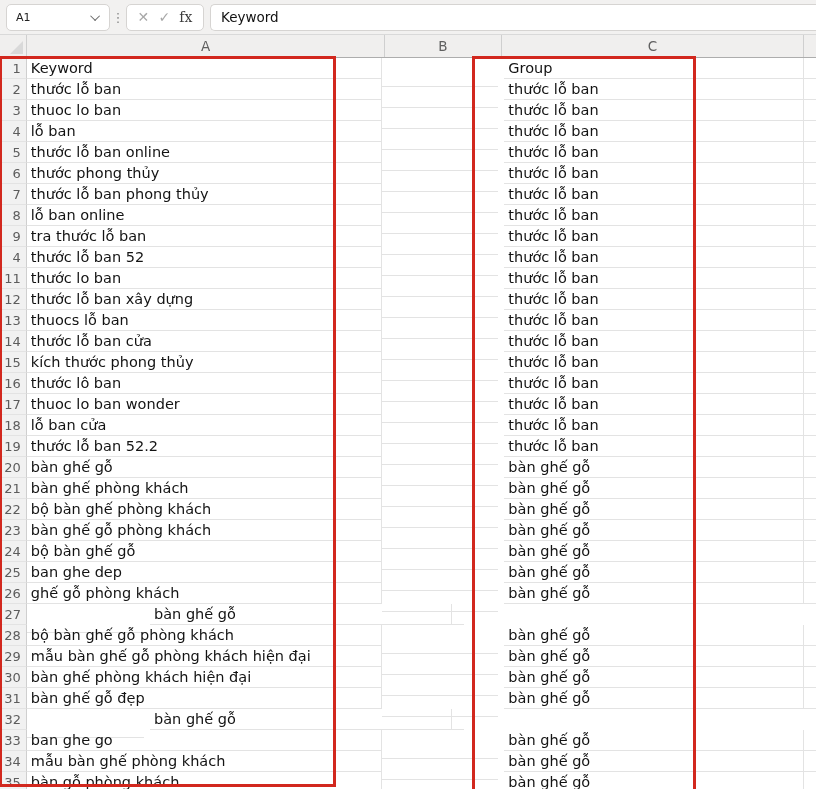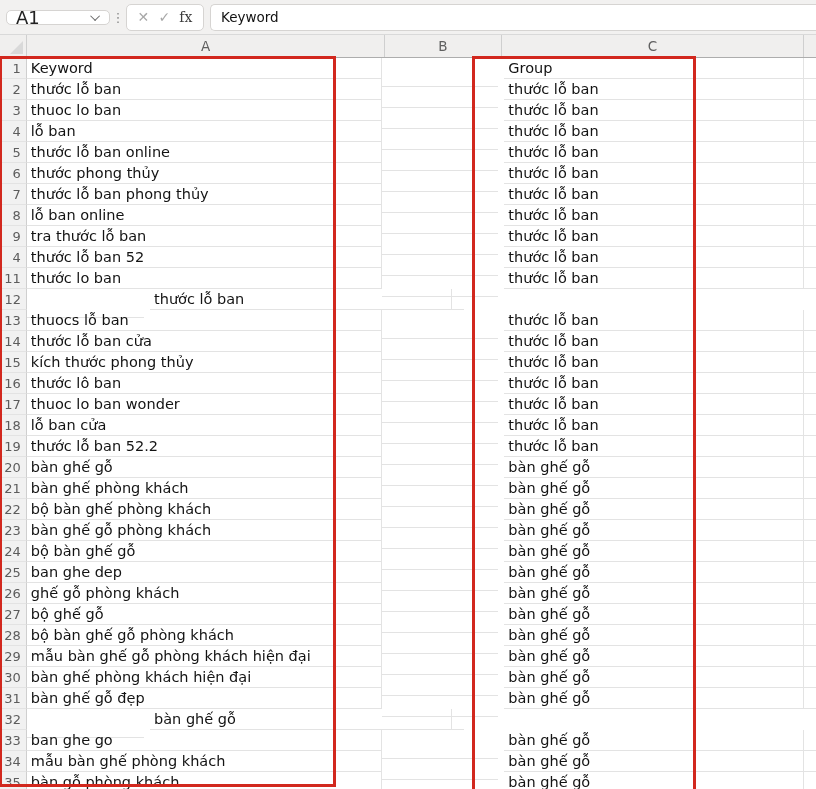--- a/index.html
+++ b/index.html
@@ -7,24 +7,24 @@
     width: 816px; height: 789px; overflow: hidden;
     font-family: "DejaVu Sans", "Liberation Sans", sans-serif;
     background: #ffffff;
   }
   
   .formula-strip {
     height: 35px; background: #f2f1f0; display: flex; align-items: center;
     border-bottom: 1px solid #d9d9d9; position: relative;
   }
   .name-box {
-    margin-left: 6px; width: 104px; height: 15px; background: #fff;
+    margin-left: 6px; width: 104px; height: 27px; background: #fff;
     border: 1px solid #d6d4d2; border-radius: 5px;
     display: flex; align-items: center; justify-content: space-between;
-    padding: 0 9px; font-size: 18px; color: #222;
+    padding: 0 9px; font-size: 11px; color: #222;
   }
   .chevron {
     width: 7px; height: 7px; border-left: 1.4px solid #6a6a6a; border-bottom: 1.4px solid #6a6a6a;
     transform: rotate(-45deg) translateY(-2px);
   }
   .dots { width: 16px; text-align: center; color: #8a8a8a; font-size: 13px; letter-spacing: 0; }
   .fx-group {
     width: 78px; height: 27px; background: #fff; border: 1px solid #d6d4d2; border-radius: 5px;
     display: flex; align-items: center; justify-content: space-around; padding: 0 6px;
   }
@@ -176,20 +176,21 @@
       </div>
       <div class="row">
         <div class="rn">11</div>
         <div class="cell ca">thước lo ban</div>
         <div class="cell cb num">720</div>
         <div class="cell cc">thước lỗ ban</div>
         <div class="cell cd"></div>
       </div>
       <div class="row">
         <div class="rn">12</div>
+        <div class="cell ca">thước lỗ ban xây dựng</div>
         <div class="cell cb num">720</div>
         <div class="cell cc">thước lỗ ban</div>
         <div class="cell cd"></div>
       </div>
       <div class="row">
         <div class="rn">13</div>
         <div class="cell ca">thuocs lỗ ban</div>
         <div class="cell cb num">590</div>
         <div class="cell cc">thước lỗ ban</div>
         <div class="cell cd"></div>
@@ -280,21 +281,20 @@
       </div>
       <div class="row">
         <div class="rn">26</div>
         <div class="cell ca">ghế gỗ phòng khách</div>
         <div class="cell cb num">2900</div>
         <div class="cell cc">bàn ghế gỗ</div>
         <div class="cell cd"></div>
       </div>
       <div class="row">
         <div class="rn">27</div>
-        <div class="cell ca">bộ ghế gỗ</div>
         <div class="cell cb num">2400</div>
         <div class="cell cc">bàn ghế gỗ</div>
         <div class="cell cd"></div>
       </div>
       <div class="row">
         <div class="rn">28</div>
         <div class="cell ca">bộ bàn ghế gỗ phòng khách</div>
         <div class="cell cb num">2400</div>
         <div class="cell cc">bàn ghế gỗ</div>
         <div class="cell cd"></div>

